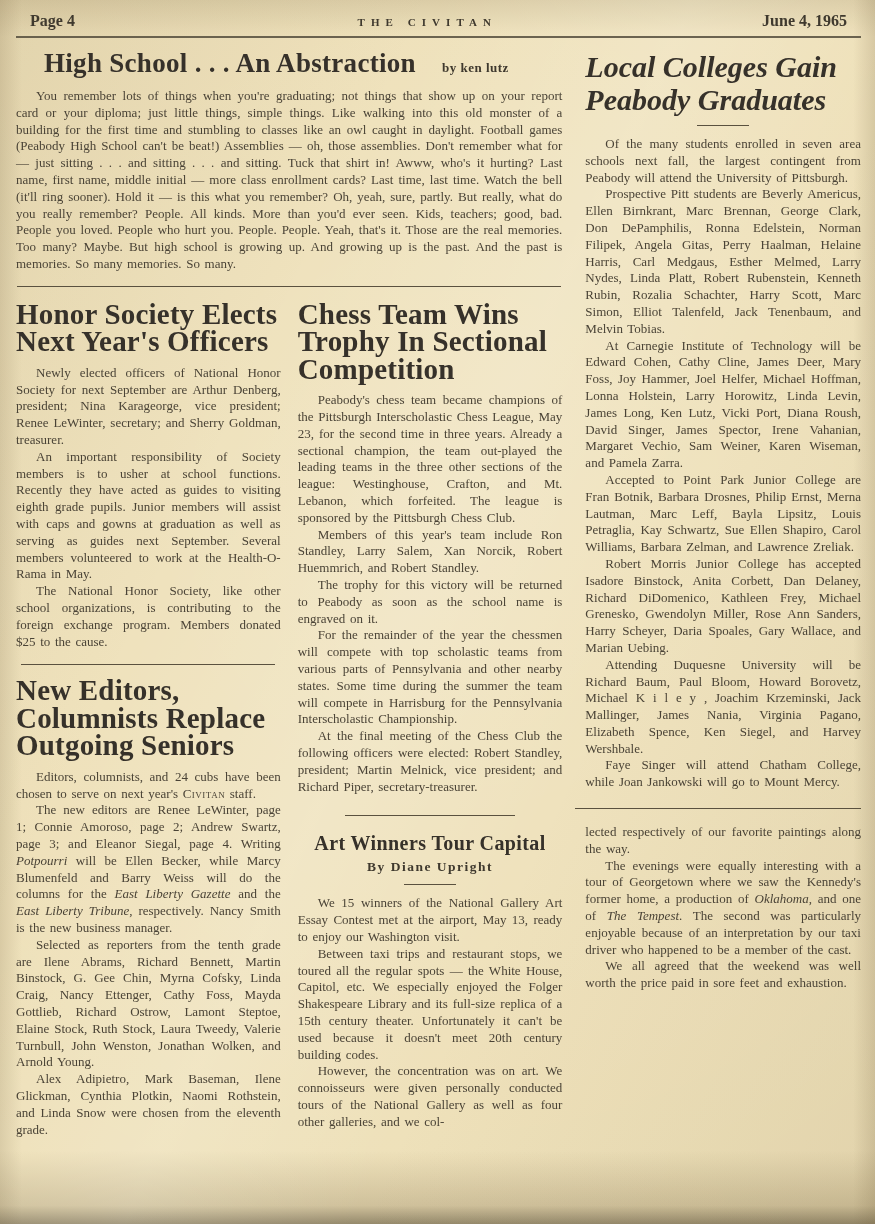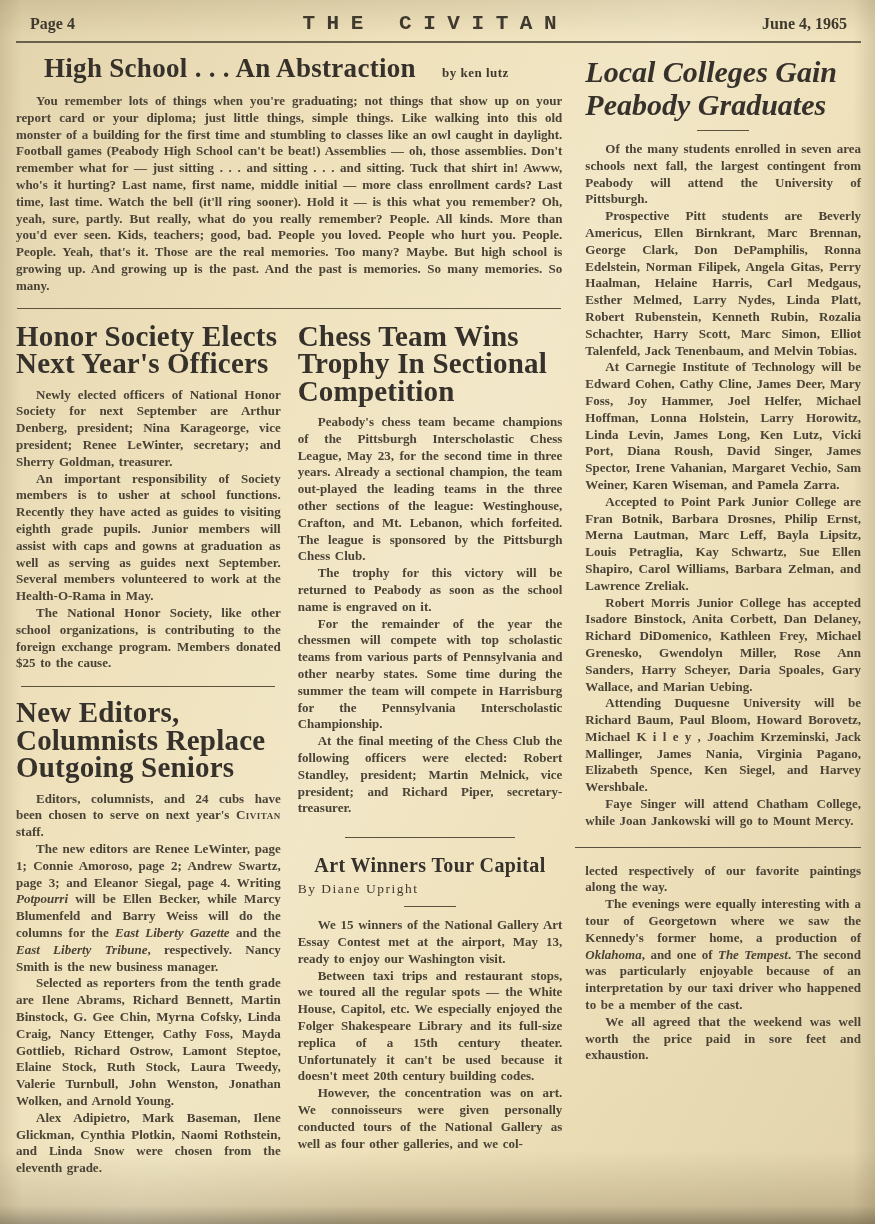--- a/index.html
+++ b/index.html
@@ -21,26 +21,26 @@
       #eee0b8;
     color:#474034;
     font-family:"Liberation Serif","DejaVu Serif",serif;
   }
 
   .inner { position:absolute; top:6px; left:16px; right:14px; }
 
   
   .hdr { display:flex; justify-content:space-between; align-items:baseline;
          padding:6px 14px 5px 14px; font-weight:bold; font-size:16px; color:#3f392e; }
-  .hdr .masthead { font-size:21px; letter-spacing:0.55em; padding-left:1.6em;font-family:Liberation Mono, monospace; }
+  .hdr .masthead { font-size:11px; letter-spacing:0.55em; padding-left:1.6em; }
   .hdr-rule { height:2px; background:#544c3c; opacity:0.85; margin:1px 0 4px 0; }
 
   
   .para { font-size:13px; line-height:16.8px; text-align:justify; text-indent:20px;
-          word-spacing:1.4px; color:#4a4336;font-weight:bold; }
+          word-spacing:1.4px; color:#4a4336; }
   .para em { font-style:italic; }
   .sc { font-variant:small-caps; letter-spacing:0.5px; }
   .no-first-indent .para:first-child { text-indent:0; }
 
   
   .top-section { display:flex; align-items:flex-start;gap:11px; }
   .main-left { width:555px; }
   .right-col { width:280px; margin-left:12px; }
 
   .hs-head { display:flex; align-items:baseline; gap:26px; margin:6px 0 9px 28px; }
@@ -57,21 +57,21 @@
                margin:3px 0 9px 0; letter-spacing:0.2px; }
   .article { margin-bottom:8px; }
 
   .col-rule { height:1px; background:#5a513f; margin:14px auto 12px auto; width:96%; }
   .col-rule.mid { width:170px; margin:20px auto 16px auto; }
   .tiny-rule { width:52px; height:1px; background:#5a513f; margin:9px auto 10px auto; }
 
   
   .aw-title { font-size:20px; font-weight:bold; color:#36312a; text-align:center;
               margin:2px 0 4px 0; letter-spacing:0.4px; }
-  .aw-byline { font-size:13.5px; font-weight:normal; text-align:left; color:#3f392e;
+  .aw-byline { font-size:13.5px; font-weight:bold; text-align:center; color:#3f392e;
                letter-spacing:1.5px; margin-bottom:4px; }
 
   
   .lc-title { font-size:30px; line-height:33px; font-weight:bold; font-style:italic;
               color:#36312a; margin:8px 0 2px 0; }
   .rc-rule { height:1px; background:#5a513f; margin:17px 0 15px -10px; }
 </style>
 </head>
 <body>
 
@@ -122,20 +122,21 @@
                   <p class="para">Alex Adipietro, Mark Baseman, Ilene Glickman, Cynthia Plotkin, Naomi Rothstein, and Linda Snow were chosen from the eleventh grade.</p>
                 </div>
             </div>
           </div>
 
           <div class="col">
             <div class="article">
               <div class="art-title">Chess Team Wins Trophy In Sectional Competition</div>
               <div>
                   <p class="para">Peabody's chess team became champions of the Pittsburgh Interscholastic Chess League, May 23, for the second time in three years. Already a sectional champion, the team out-played the leading teams in the three other sections of the league: Westinghouse, Crafton, and Mt. Lebanon, which forfeited. The league is sponsored by the Pittsburgh Chess Club.</p>
+                  <p class="para">Members of this year's team include Ron Standley, Larry Salem, Xan Norcik, Robert Huemmrich, and Robert Standley.</p>
                   <p class="para">The trophy for this victory will be returned to Peabody as soon as the school name is engraved on it.</p>
                   <p class="para">For the remainder of the year the chessmen will compete with top scholastic teams from various parts of Pennsylvania and other nearby states. Some time during the summer the team will compete in Harrisburg for the Pennsylvania Interscholastic Championship.</p>
                   <p class="para">At the final meeting of the Chess Club the following officers were elected: Robert Standley, president; Martin Melnick, vice president; and Richard Piper, secretary-treasurer.</p>
                 </div>
             </div>
 
             <div class="col-rule mid"></div>
 
             <div class="article">
               <div class="aw-title">Art Winners Tour Capital</div>

